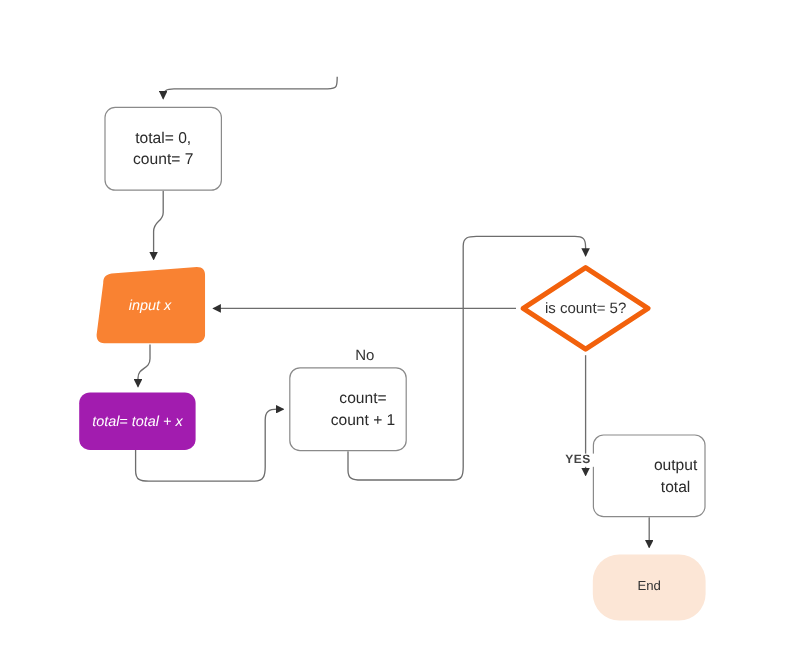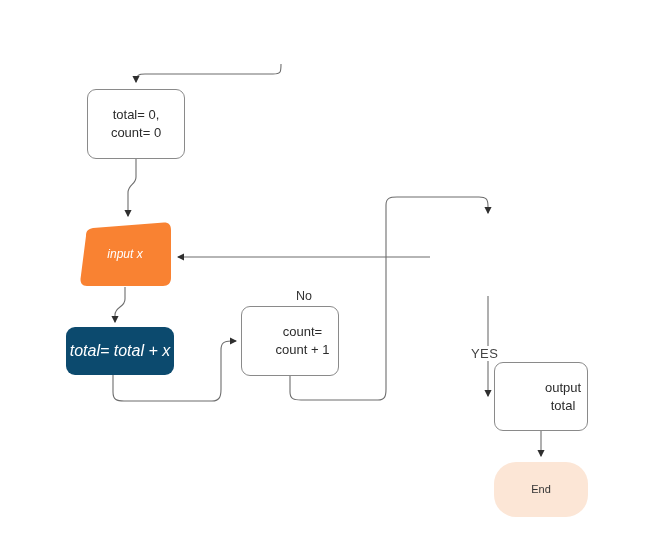--- a/index.html
+++ b/index.html
@@ -82,26 +82,26 @@
     left: 494px;
     top: 362px;
     width: 94px;
     height: 69px;
     padding-left: 44px;
   }
   
   .n-total {
     left: 66px;
     top: 327px;
-    width: 108px;
+    width: 97px;
     height: 48px;
-    background: #0c4a6e;
+    background: #a21caf;
     border-radius: 9px;
     color: #ffffff;
-    font-size: 16px;
+    font-size: 12px;
     font-style: italic;
   }
   
   .n-input {
     left: 79px;
     top: 222px;
     width: 92px;
     height: 65px;
     background: transparent;
     color: #ffffff;
@@ -148,23 +148,23 @@
     padding: 0 3px;
     margin-top: 46px;
   }
   .lbl-no {
     left: 293px;
     top: 243px;
     font-size: 12.5px;
   }
   .lbl-yes {
     left: 468px;
-    top: 300px;
-    font-size: 13px;
-    font-weight: normal;
+    top: 332px;
+    font-size: 10px;
+    font-weight: bold;
     letter-spacing: 0.4px;
     color: #444444;
   }
 </style>
 </head>
 <body>
 
 <div id="canvas">
 
   <svg id="wires" viewBox="0 0 665 538" width="665" height="538" xmlns="http://www.w3.org/2000/svg">
@@ -195,40 +195,46 @@
       <path d="M 488 296 L 488 390 L 488 396" marker-end="url(#arrow)"></path>
 
       <path d="M 541 431 L 541 456" marker-end="url(#arrow)"></path>
     </g>
   </svg>
 
 
   <div class="node n-proc n-init">
     <div>
       <div>total= 0,</div>
-      <div>count= 0</div>
+      <div>count= 7</div>
     </div>
   </div>
 
   <div class="node n-input">
     <svg class="shape" viewBox="0 0 92 65" xmlns="http://www.w3.org/2000/svg">
       <path d="M 7 14 C 7 9, 9 7, 14 6 L 85 0.5 C 90 0.5, 92 3, 92 8
                L 92 56 C 92 61, 89 64, 84 64 L 8 64 C 3 64, 1.5 61, 1.5 57 Z" fill="#f98232"></path>
     </svg>
     <span class="txt">input x</span>
   </div>
 
   <div class="node n-total">
     <span>total= total + x</span>
   </div>
 
   <div class="node n-proc n-count">
     <span>count= count + 1</span>
   </div>
 
+  <div class="node n-decision">
+    <svg class="shape" viewBox="0 0 112 76" xmlns="http://www.w3.org/2000/svg">
+      <path d="M 56 4 L 108 38 L 56 72 L 4 38 Z" fill="#ffffff" stroke="#f2610c" stroke-width="4.2" stroke-linejoin="round"></path>
+    </svg>
+    <span class="txt">is count= 5?</span>
+  </div>
 
   <div class="node n-proc n-output">
     <span>output total</span>
   </div>
 
   <div class="node n-end">
     <span>End</span>
   </div>
 
   <div class="edge-label lbl-no">No</div>

